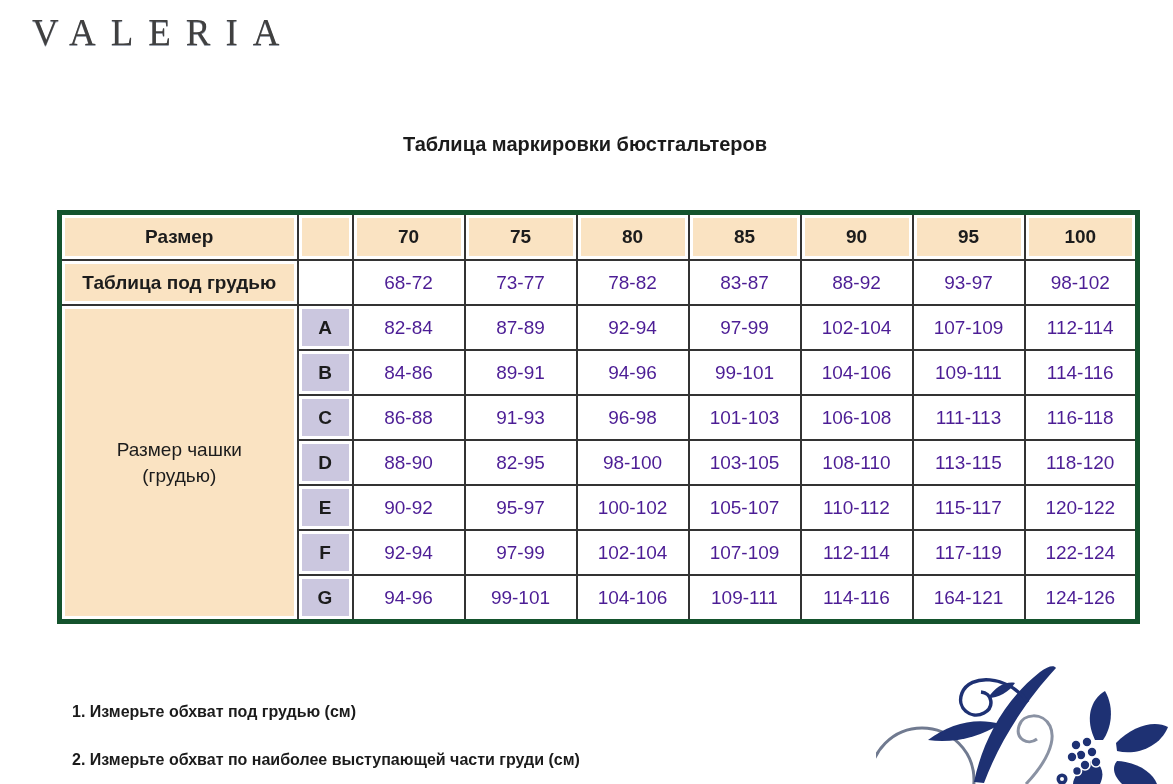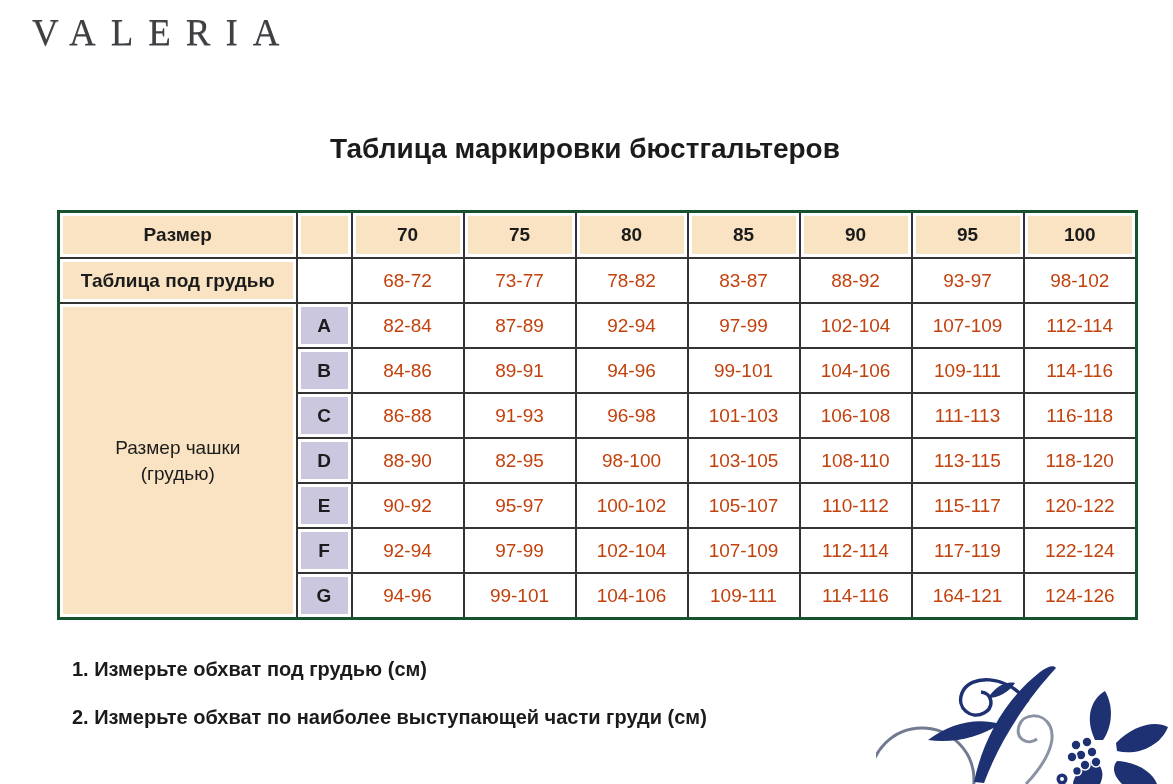--- a/index.html
+++ b/index.html
@@ -15,55 +15,55 @@
     font-family:"Liberation Serif","DejaVu Serif",serif;
     font-size:37px;line-height:42px;
     letter-spacing:15px;
     color:#404040;
     text-shadow:0 1px 0 #9aa1ae;
     user-select:none;
   }
   
   .title{
     position:absolute;left:585px;top:133px;transform:translateX(-50%);
-    font-size:28px;font-weight:700;color:#1b1b1b;white-space:nowrap;
+    font-size:20px;font-weight:700;color:#1b1b1b;white-space:nowrap;
   }
   
   .chart-wrap{position:absolute;left:57px;top:210px;}
   table.size-chart{
     border-collapse:collapse;table-layout:fixed;
     width:1081px;
-    border:3px solid #14532d;
+    border:5px solid #14532d;
   }
   table.size-chart td{
     border:2px solid #333333;
     height:43px;
     text-align:center;vertical-align:middle;
     font-size:19px;
     padding:0;
     overflow:hidden;
   }
   tr.first-row td{height:44px;}
   td.peach{background:#fae3c2;box-shadow:inset 0 0 0 3px #ffffff;}
   td.lav{background:#cbc7df;box-shadow:inset 0 0 0 3px #ffffff;}
   td.left-label{
     text-align:left;padding-left:14px;
     font-weight:700;font-size:19px;
   }
   td.size-head{font-weight:700;font-size:20px;margin-left:16px;}
   td.cup-letter{font-weight:700;font-size:20px;}
-  td.data-cell{font-weight:500;color:#c2410c;border-radius:7px;}
+  td.data-cell{font-weight:500;color:#4c1d95;border-radius:7px;}
   td.cup-label-cell{
     text-align:left;padding-left:14px;
     font-weight:400;font-size:20px;line-height:1.35;
   }
   
   .instr{
     position:absolute;left:72px;
-    font-size:20px;font-weight:700;color:#1b1b1b;white-space:nowrap;
+    font-size:16px;font-weight:700;color:#1b1b1b;white-space:nowrap;margin-top:45px;
   }
   .instr.i1{top:658px;}
   .instr.i2{top:706px;}
   
   .ornament{position:absolute;left:876px;top:666px;width:297px;height:118px;}
 </style>
 </head>
 <body>
 
 <div class="logo">VALERIA</div>

